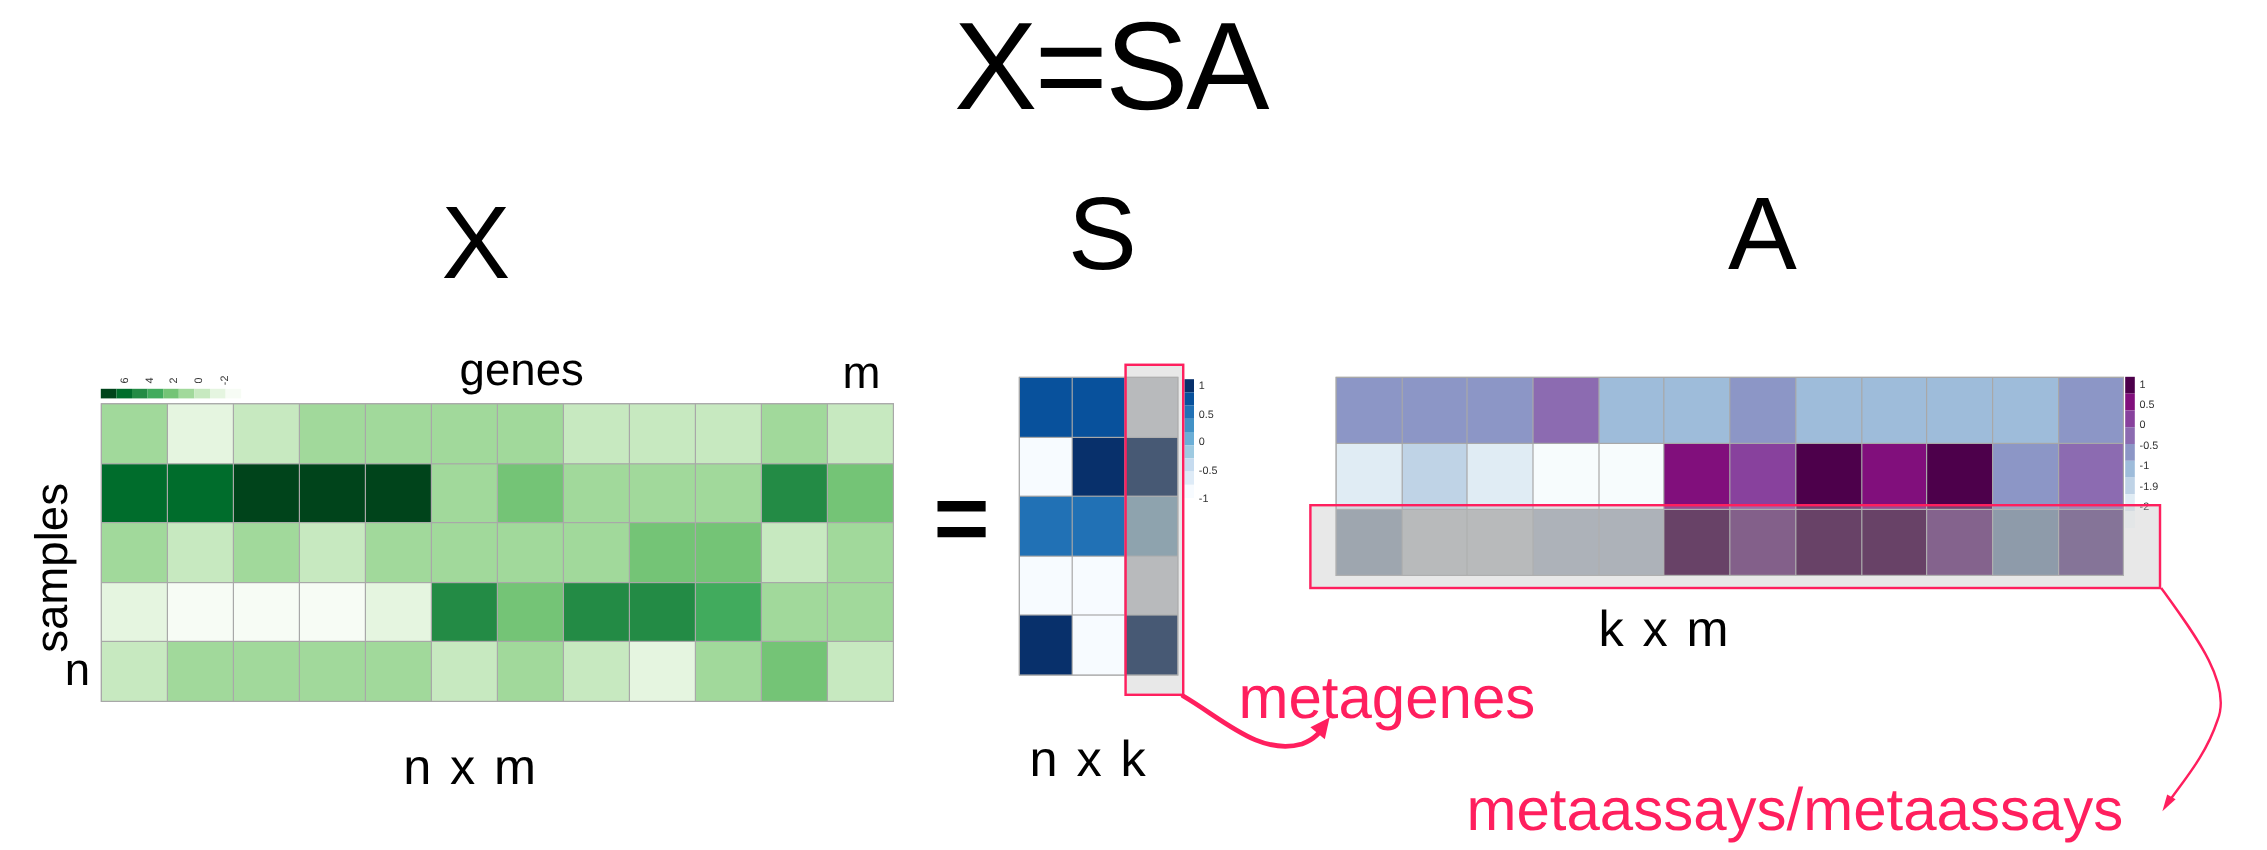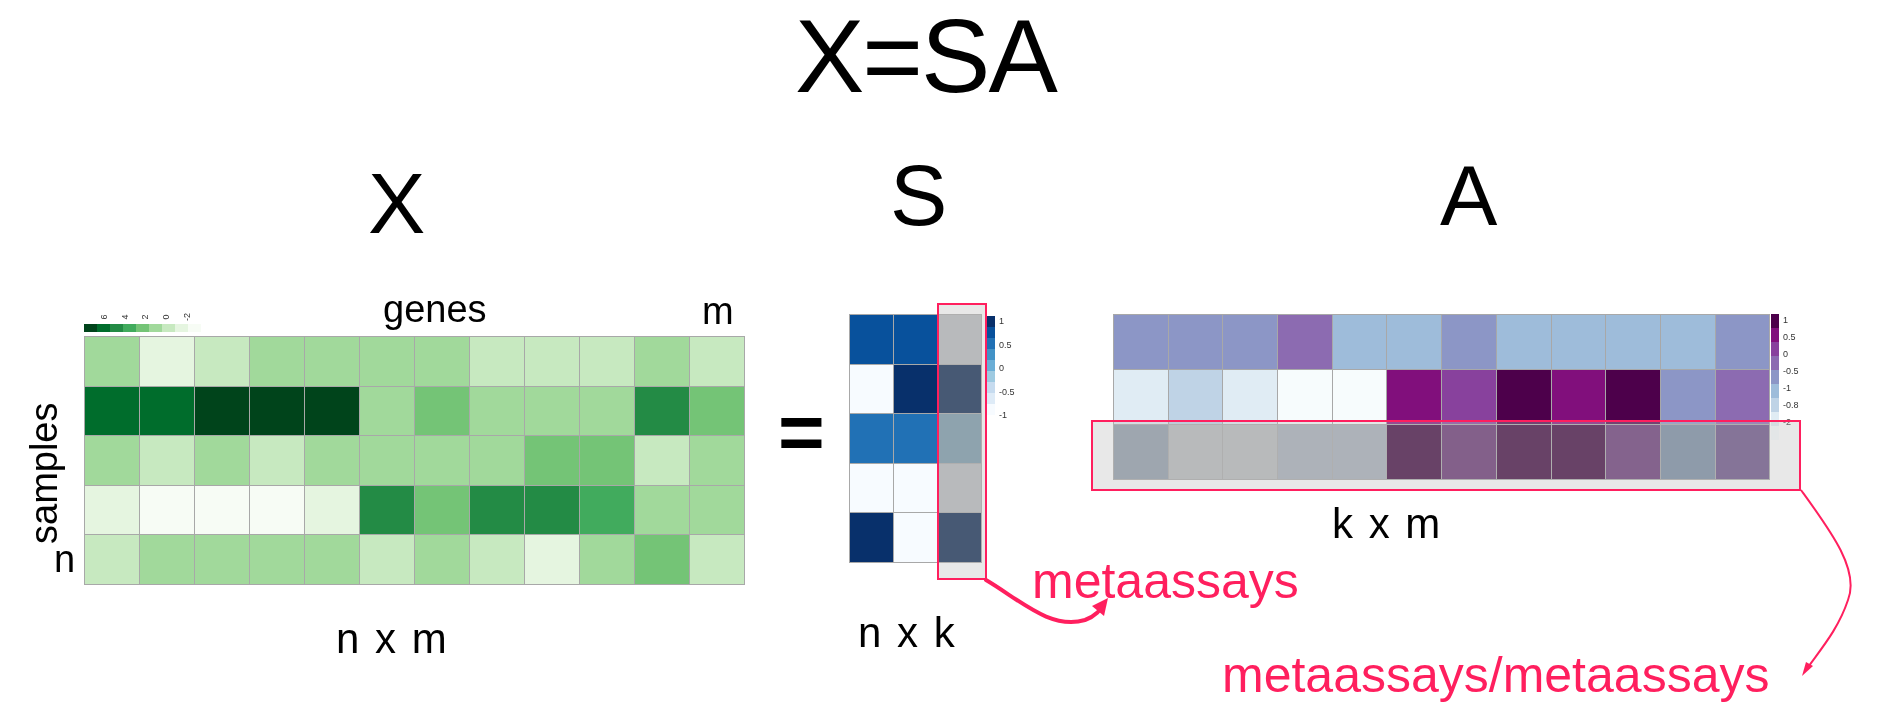--- a/index.html
+++ b/index.html
@@ -204,27 +204,27 @@
     <div style="background: rgb(191, 211, 230); height: 14px; width: 100%;"></div>
     <div style="background: rgb(224, 236, 244); height: 14px; width: 100%;"></div>
     <div style="background: rgb(247, 252, 253); height: 14px; width: 100%;"></div>
   </div>
 <div id="a-legend-ticks">
     <div class="leg-lbl" style="left: 1783px; top: 315px;">1</div>
     <div class="leg-lbl" style="left: 1783px; top: 332px;">0.5</div>
     <div class="leg-lbl" style="left: 1783px; top: 349px;">0</div>
     <div class="leg-lbl" style="left: 1783px; top: 366px;">-0.5</div>
     <div class="leg-lbl" style="left: 1783px; top: 383px;">-1</div>
-    <div class="leg-lbl" style="left: 1783px; top: 400px;">-0.8</div>
+    <div class="leg-lbl" style="left: 1783px; top: 400px;">-1.9</div>
     <div class="leg-lbl" style="left: 1783px; top: 417px;">-2</div>
   </div>
 <div class="overlay" style="left:1091px; top:420px; width:710px; height:71px; background: rgba(189,189,189,0.35);"></div>
 <div class="txt dim" style="left:1332px; top:503px;">k x m</div>
 
-<div class="txt pink" style="left:1032px; top:556px;">metaassays</div>
+<div class="txt pink" style="left:1032px; top:556px;">metagenes</div>
 <div class="txt pink" style="left:1222px; top:650px;">metaassays/metaassays</div>
 
 <svg class="arrows" width="1889" height="708" viewBox="0 0 1889 708">
   <path d="M986 580 C 1020 600, 1050 630, 1085 620 C 1096 616, 1100 610, 1104 604" fill="none" stroke="#ff1f5e" stroke-width="4" stroke-linecap="round"></path>
   <polygon points="1108,598 1092,606 1104,616" fill="#ff1f5e"></polygon>
   <path d="M1801 490 C 1830 530, 1860 570, 1848 600 C 1838 630, 1820 650, 1806 670" fill="none" stroke="#ff1f5e" stroke-width="2"></path>
   <polygon points="1802,676 1806,662 1813,666" fill="#ff1f5e"></polygon>
 </svg>
 
 </body></html>

